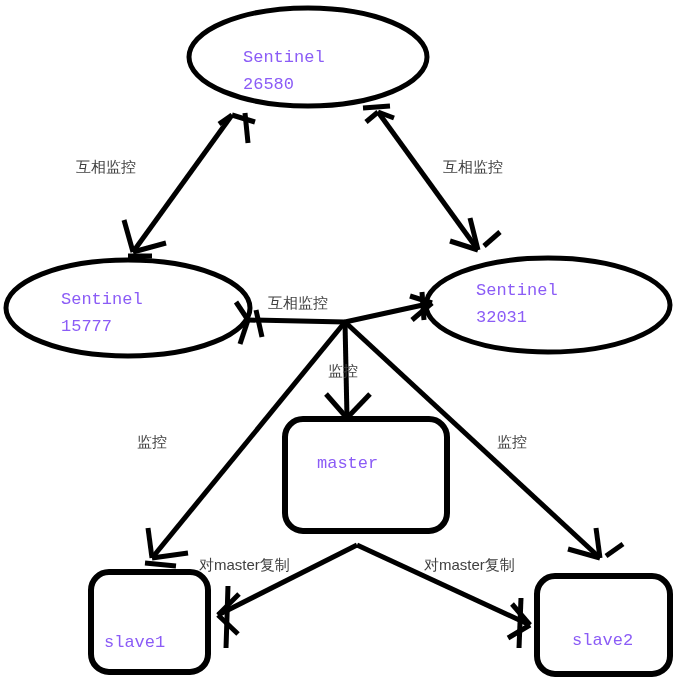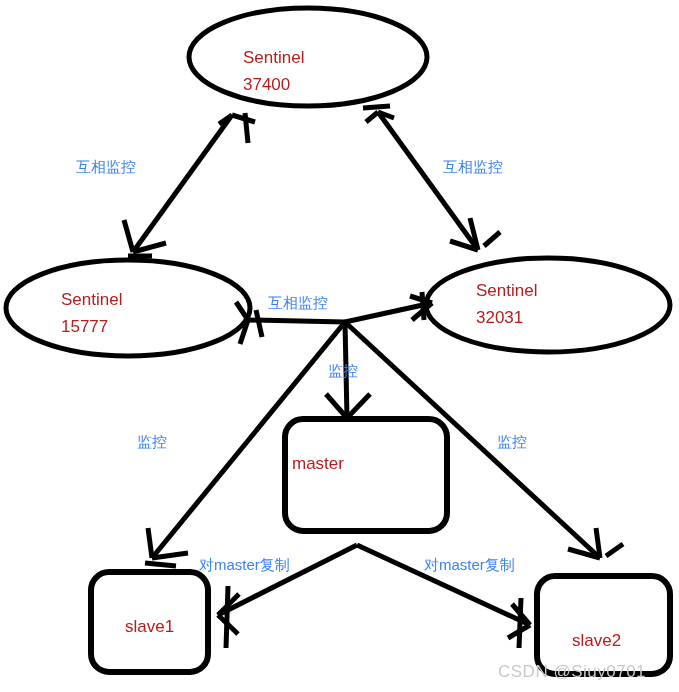--- a/index.html
+++ b/index.html
@@ -18,30 +18,30 @@
   }
   #diagram-svg {
     position: absolute;
     left: 0;
     top: 0;
     width: 679px;
     height: 692px;
   }
   .node-label {
     position: absolute;
-    color: #b91c1c;
+    color: #8b5cf6;
     font-size: 17px;
-    font-family: Liberation Sans, sans-serif;
+    font-family: Liberation Mono, monospace;
     line-height: 27px;
     white-space: nowrap;
     pointer-events: none;
   }
   .edge-label {
     position: absolute;
-    color: #3b82f6;
+    color: #404040;
     font-size: 15px;
     font-family: "Liberation Sans", "DejaVu Sans", sans-serif;
     white-space: nowrap;
     background: transparent;
   }
   .watermark {
     position: absolute;
     left: 498px;
     top: 662px;
     font-size: 17px;
@@ -138,38 +138,38 @@
     <rect x="285" y="419" width="162" height="112" rx="18" ry="18" fill="#ffffff" stroke="#000000" stroke-width="6"></rect>
 
     <rect x="91" y="572" width="117" height="100" rx="18" ry="18" fill="#ffffff" stroke="#000000" stroke-width="6"></rect>
 
     <rect x="537" y="576" width="133" height="98" rx="18" ry="18" fill="#ffffff" stroke="#000000" stroke-width="6"></rect>
 
   </svg>
 
   <div class="node-label" style="left:243px; top:44px;">
     <div>Sentinel</div>
-    <div>37400</div>
+    <div>26580</div>
   </div>
 
   <div class="node-label" style="left:61px; top:286px;">
     <div>Sentinel</div>
     <div>15777</div>
   </div>
 
   <div class="node-label" style="left:476px; top:277px;">
     <div>Sentinel</div>
     <div>32031</div>
   </div>
 
-  <div class="node-label" style="left:292px; top:450px;">
+  <div class="node-label" style="left:317px; top:450px;">
     <div>master</div>
   </div>
 
-  <div class="node-label" style="left:104px; top:613px;margin-left:21px;">
+  <div class="node-label" style="left:104px; top:629px;">
     <div>slave1</div>
   </div>
 
   <div class="node-label" style="left:572px; top:627px;">
     <div>slave2</div>
   </div>
 
   <div class="edge-label" style="left:76px; top:158px;">互相监控</div>
 
   <div class="edge-label" style="left:443px; top:158px;">互相监控</div>
@@ -179,15 +179,14 @@
   <div class="edge-label" style="left:328px; top:362px;">监控</div>
 
   <div class="edge-label" style="left:137px; top:433px;">监控</div>
 
   <div class="edge-label" style="left:497px; top:433px;">监控</div>
 
   <div class="edge-label" style="left:199px; top:556px;">对master复制</div>
 
   <div class="edge-label" style="left:424px; top:556px;">对master复制</div>
 
-  <div class="watermark">CSDN @Siuy0701</div>
 
 </div>
 
 </body></html>

